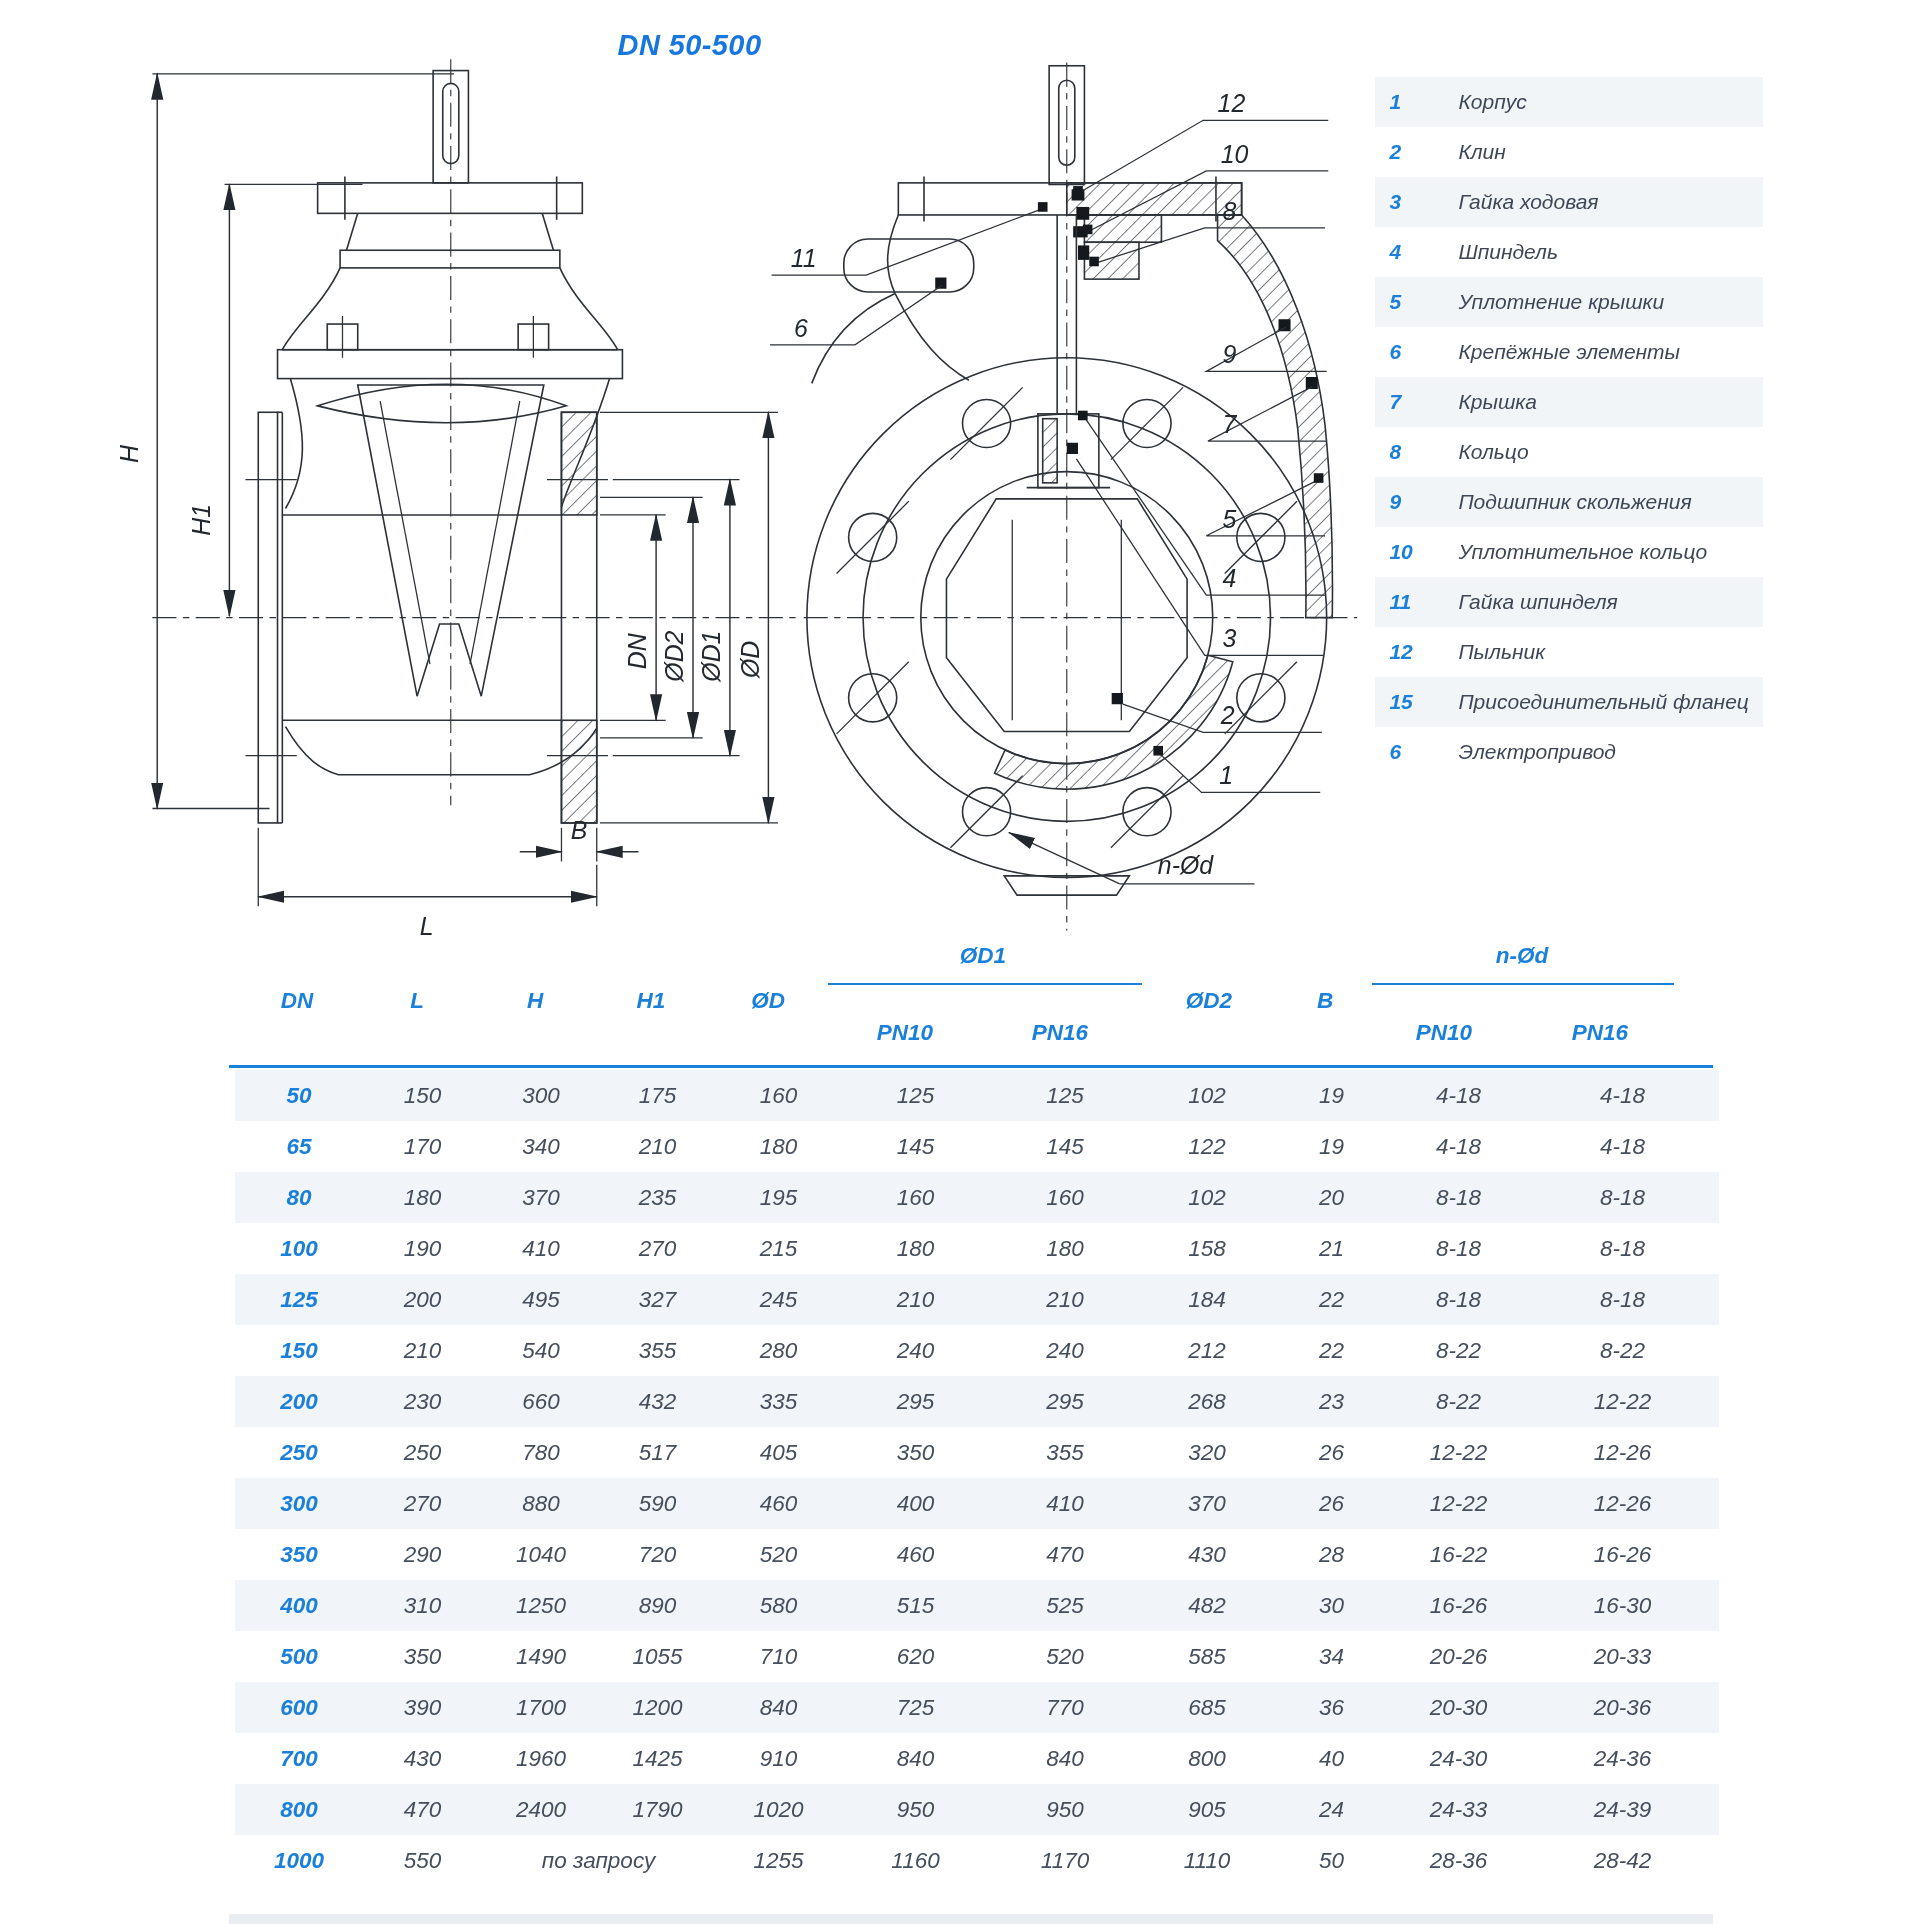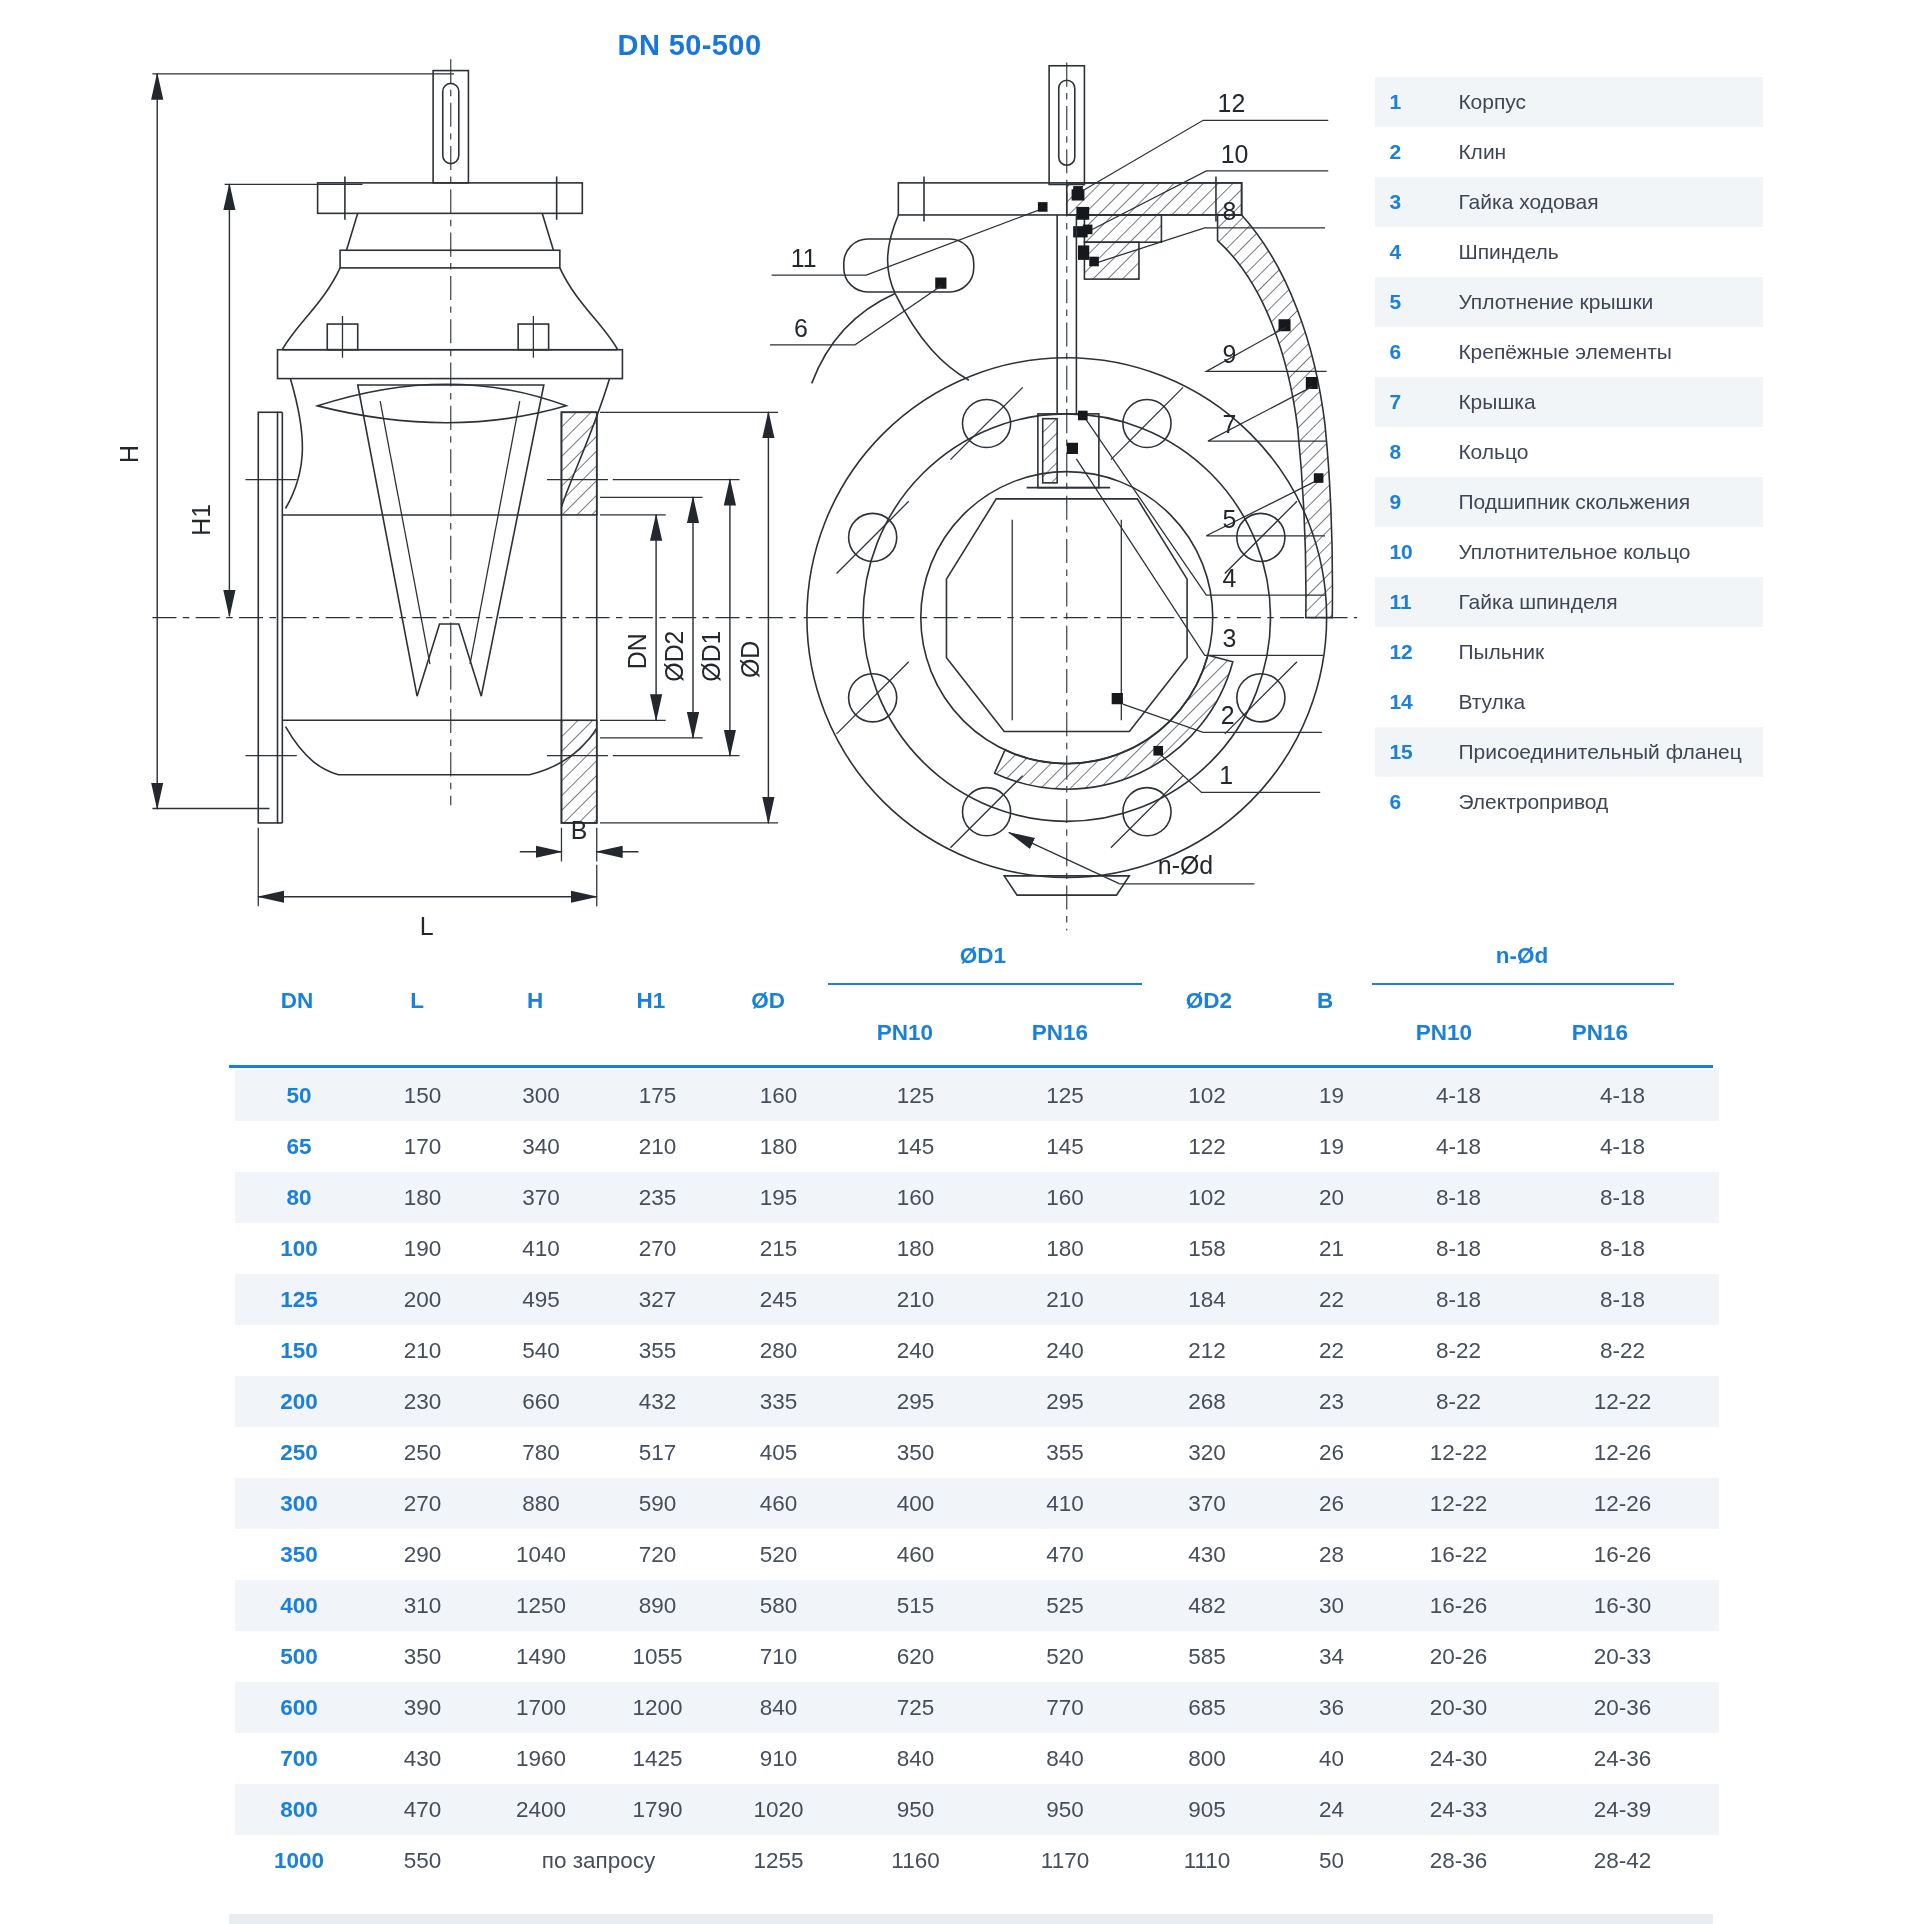--- a/index.html
+++ b/index.html
@@ -1,17 +1,17 @@
 <!DOCTYPE html>
 <html style="font-size:13px"><head>
 <meta charset="utf-8">
 <style>
   html,body{margin:0;padding:0;background:#ffffff;}
   #stage{position:relative;width:1835px;height:1925px;background:#ffffff;overflow:hidden;
-         font-family:"Liberation Sans",sans-serif;color:#3e4756;}
+         font-family:"Liberation Sans",sans-serif;color:#3e4756;font-style:italic;}
   .abs{position:absolute;}
   
   #page-title{left:529px;top:29px;width:321px;text-align:center;
     font-size:29px;font-weight:bold;color:#1777dd;letter-spacing:0.4px;}
   
   #drawing{left:0;top:0;pointer-events:none;}
   
   #legend{left:1375px;top:77px;width:388px;}
   .legend-row{display:flex;align-items:center;height:50px;}
   .legend-row.alt{background:#f2f5f8;}
@@ -326,24 +326,20 @@
         <div class="legend-label">Уплотнительное кольцо</div>
       </div>
       <div class="legend-row alt">
         <div class="legend-num">11</div>
         <div class="legend-label">Гайка шпинделя</div>
       </div>
       <div class="legend-row">
         <div class="legend-num">12</div>
         <div class="legend-label">Пыльник</div>
       </div>
-      <div class="legend-row">
-        <div class="legend-num">14</div>
-        <div class="legend-label">Втулка</div>
-      </div>
       <div class="legend-row alt">
         <div class="legend-num">15</div>
         <div class="legend-label">Присоединительный фланец</div>
       </div>
       <div class="legend-row">
         <div class="legend-num">6</div>
         <div class="legend-label">Электропривод</div>
       </div>
     </div>
 

